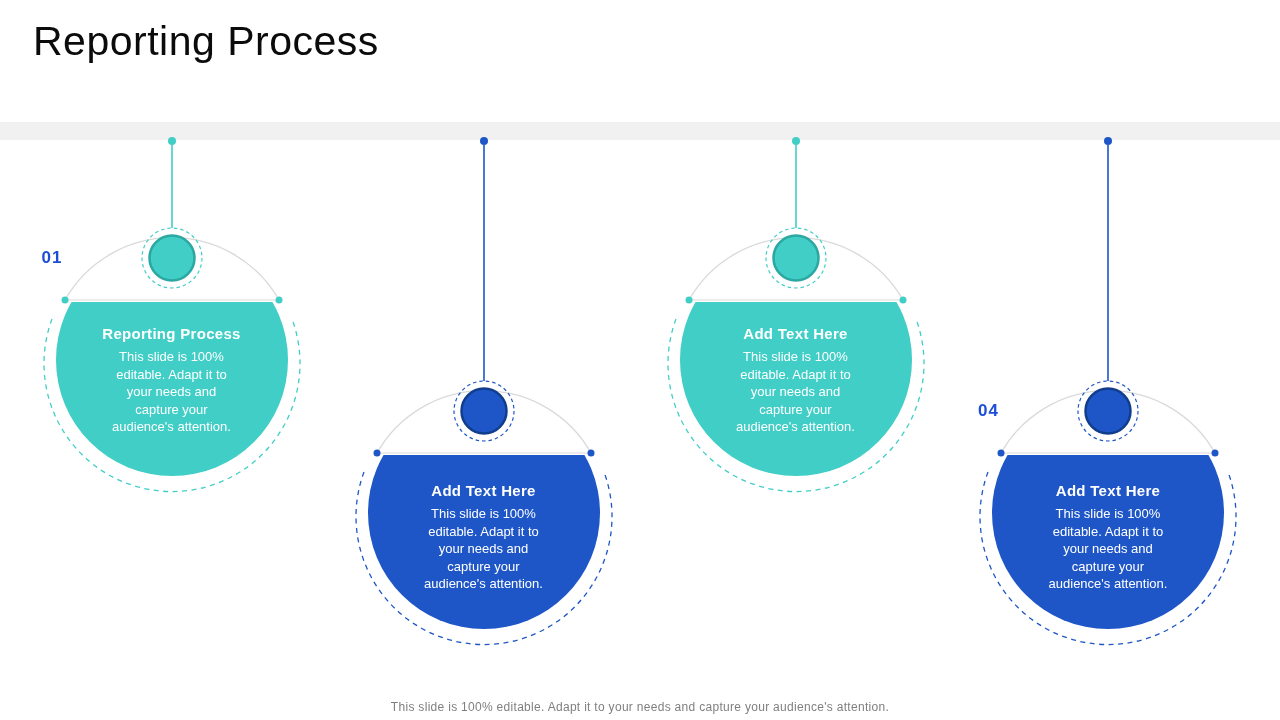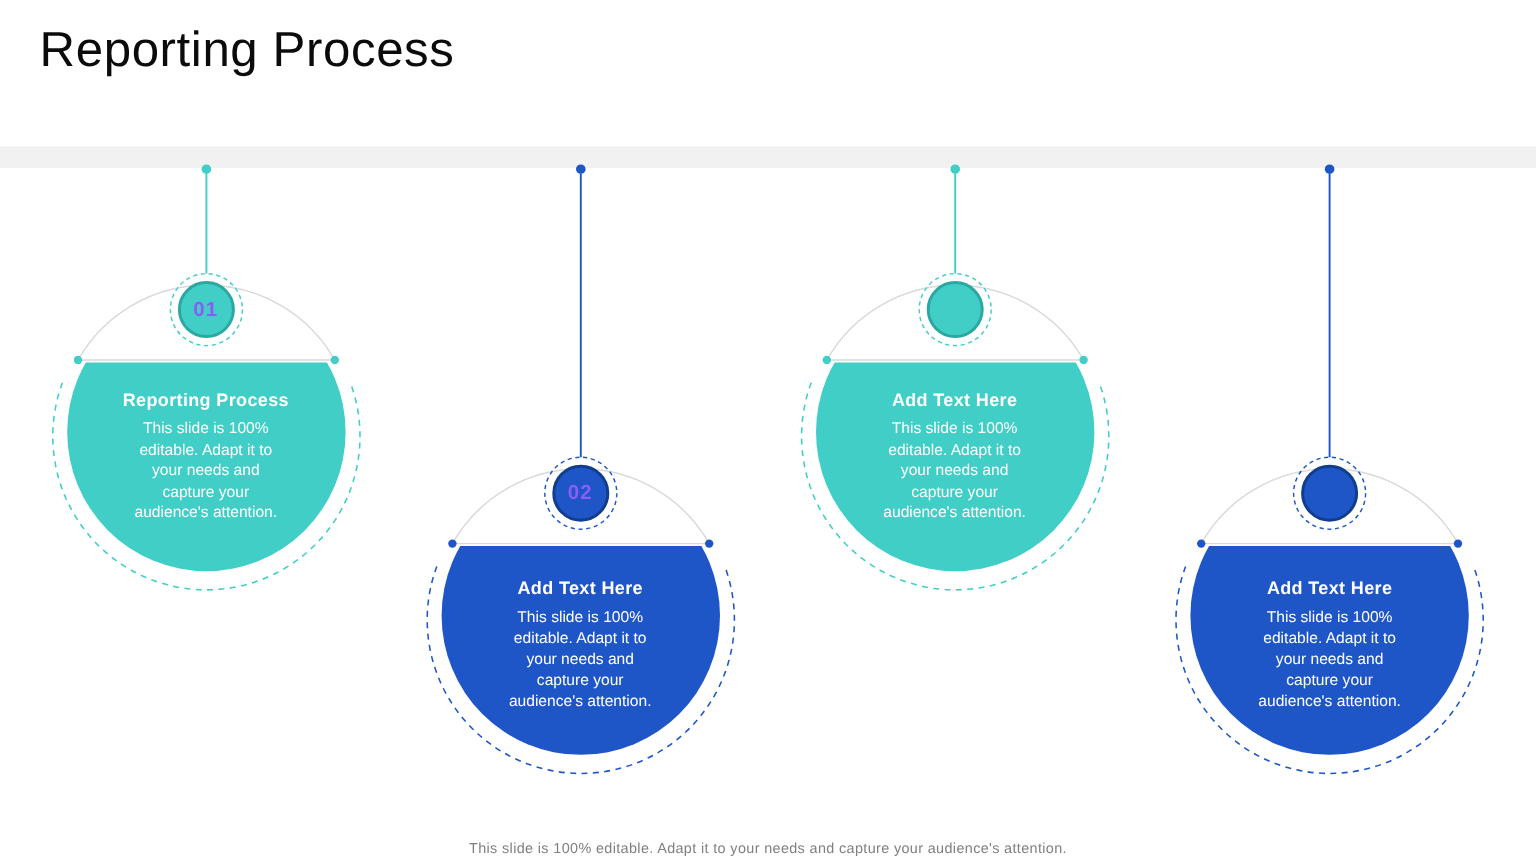--- a/index.html
+++ b/index.html
@@ -20,22 +20,22 @@
   .orn[data-color="teal"]{ --accent:var(--teal); --accent-dark:var(--teal_dark); }
   .orn[data-color="blue"]{ --accent:var(--blue); --accent-dark:var(--blue_dark); }
   .orn svg{ position:absolute; left:0; top:134px; display:block; }
   .cap{ stroke:var(--outline_gray); stroke-width:1.2; fill:none; }
   .accf{ fill:var(--accent); }
   .hang{ stroke:var(--accent); stroke-width:1.6; }
   .dash-big{ stroke:var(--accent); stroke-width:1.3; fill:none; stroke-dasharray:5 4.5; }
   .dash-ring{ stroke:var(--accent); stroke-width:1.2; fill:none; stroke-dasharray:3.5 3; }
   .badge{ fill:var(--accent); stroke:var(--accent-dark); stroke-width:2.5; }
   .num{
-    position:absolute; left:0; width:260px; text-align:center;
-    font-size:17px; line-height:21px; font-weight:700; color:#8b5cf6;
+    position:absolute; left:0; width:260px; text-align:left;
+    font-size:17px; line-height:21px; font-weight:700; color:#1d4ed8;
     letter-spacing:1px;
   }
   .orn.high .num{ top:247px; }
   .orn.low  .num{ top:400px; }
   .txt{ position:absolute; left:35px; width:190px; text-align:center; color:#ffffff; }
   .orn.high .txt{ top:324px; }
   .orn.low  .txt{ top:481px; }
   .item-title{ font-size:15px; line-height:20px; font-weight:700; letter-spacing:0.3px; }
   .item-body{
     width:136px; margin:4px auto 0 auto;
@@ -84,21 +84,20 @@
       <path class="cap" d="M 23 319 A 123 123 0 0 1 237 319 Z"></path>
       <path class="dash-big" d="M 10 338 A 128 128 0 1 0 250 338"></path>
       <circle class="accf" cx="130" cy="7" r="4"></circle>
       <line class="hang" x1="130" y1="11" x2="130" y2="247"></line>
       <circle class="accf" cx="130" cy="379" r="116" clip-path="url(#clip1)"></circle>
       <circle class="accf" cx="23" cy="319" r="3.5"></circle>
       <circle class="accf" cx="237" cy="319" r="3.5"></circle>
       <circle class="dash-ring" cx="130" cy="277" r="30"></circle>
       <circle class="badge" cx="130" cy="277" r="22.5"></circle>
     </svg>
-    <div class="num">02</div>
     <div class="txt">
       <div class="item-title">Add Text Here</div>
       <div class="item-body">This slide is 100% editable. Adapt it to your needs and capture your audience's attention.</div>
     </div>
   </div>
 
   <div class="orn high" style="left:665.5px" data-color="teal">
     <svg width="260" height="520" viewBox="0 0 260 520">
       <clipPath id="clip2">
           <rect x="0" y="168" width="260" height="200"></rect>
@@ -127,20 +126,21 @@
       <path class="cap" d="M 23 319 A 123 123 0 0 1 237 319 Z"></path>
       <path class="dash-big" d="M 10 338 A 128 128 0 1 0 250 338"></path>
       <circle class="accf" cx="130" cy="7" r="4"></circle>
       <line class="hang" x1="130" y1="11" x2="130" y2="247"></line>
       <circle class="accf" cx="130" cy="379" r="116" clip-path="url(#clip3)"></circle>
       <circle class="accf" cx="23" cy="319" r="3.5"></circle>
       <circle class="accf" cx="237" cy="319" r="3.5"></circle>
       <circle class="dash-ring" cx="130" cy="277" r="30"></circle>
       <circle class="badge" cx="130" cy="277" r="22.5"></circle>
     </svg>
+    <div class="num">04</div>
     <div class="txt">
       <div class="item-title">Add Text Here</div>
       <div class="item-body">This slide is 100% editable. Adapt it to your needs and capture your audience's attention.</div>
     </div>
   </div>
 
   <div class="footer">This slide is 100% editable. Adapt it to your needs and capture your audience's attention.</div>
 </div>
 
 </body></html>

